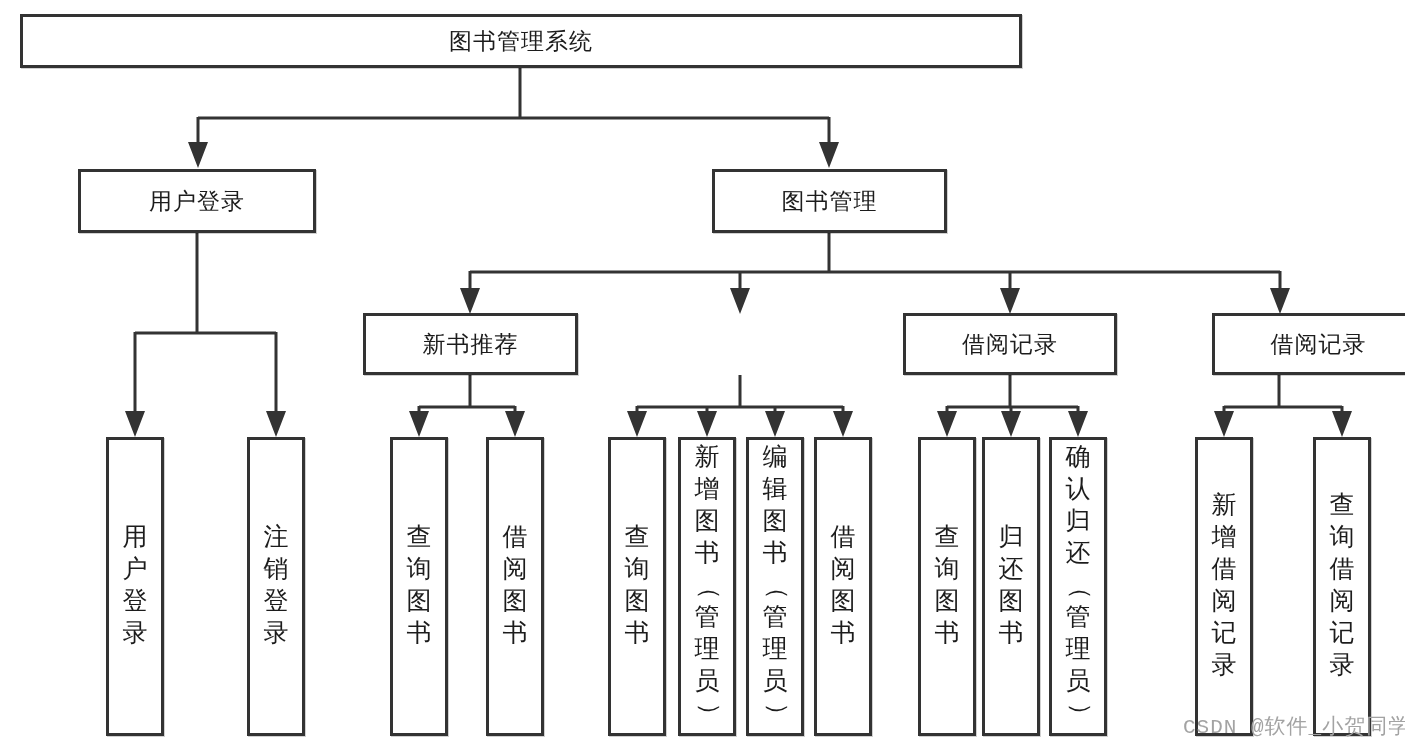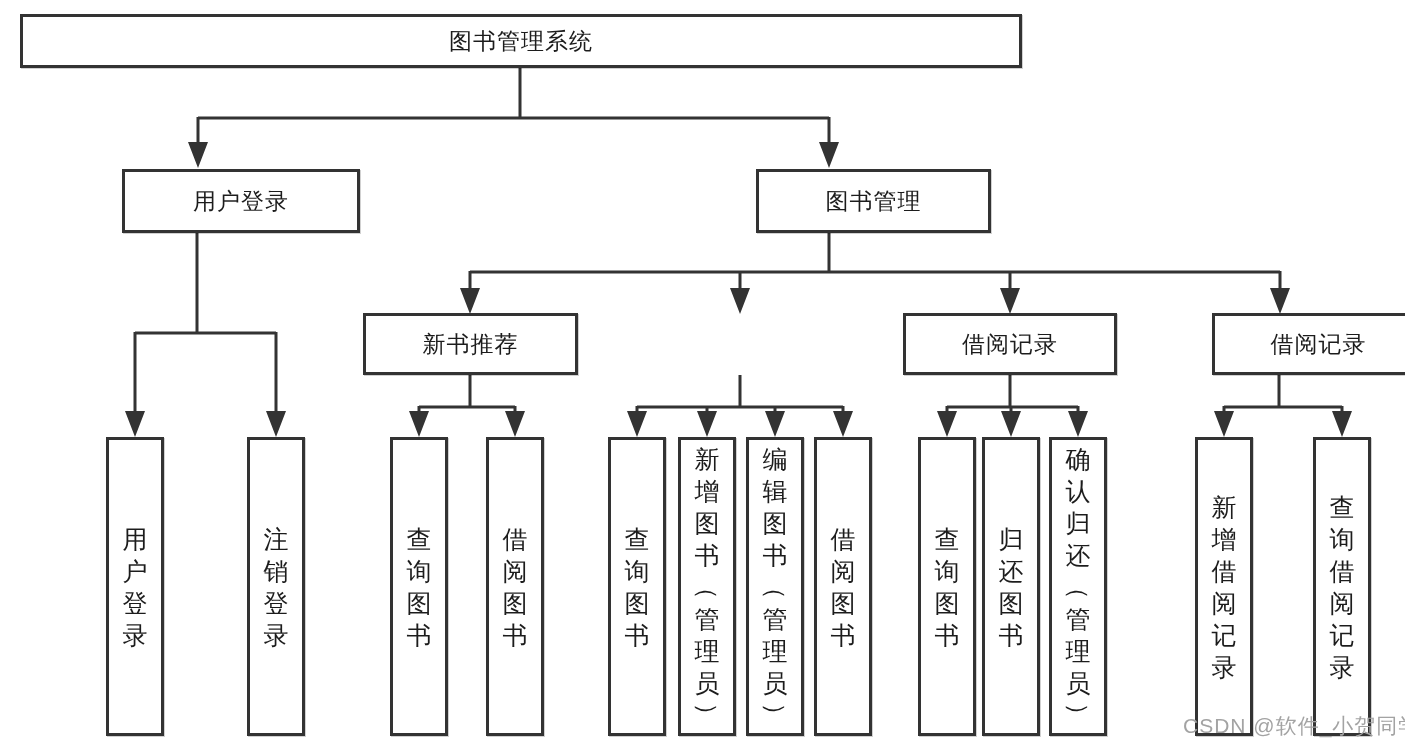--- a/index.html
+++ b/index.html
@@ -1,42 +1,42 @@
 <!DOCTYPE html>
 <html style="--line: #333333; --text: #1c1c1c; --watermark: #a3a3a3; --background: #ffffff;"><head>
 <meta charset="utf-8">
 <style>
   html, body { margin: 0; padding: 0; background: #ffffff; }
   .canvas {
     position: relative;
     width: 1405px;
     height: 741px;
     background: var(--background, #ffffff);
-    font-family: Liberation Sans, sans-serif;
+    font-family: Liberation Mono, monospace;
     overflow: hidden;
     border-radius: 6px;
   }
   svg.connectors {
     position: absolute;
     left: 0; top: 0;
     color: var(--line, #333333);
   }
   .box {
     position: absolute;
     background: #ffffff;
     border: 3px solid var(--line, #333333);
     box-sizing: border-box;
     display: flex;
     align-items: center;
     justify-content: center;
     color: var(--text, #1c1c1c);
     box-shadow: 1px 1px 0 rgba(0,0,0,0.18);
   }
   .root { left: 20px; top: 14px; width: 1002px; height: 54px; font-size: 23px; }
-  .lvl2 { top: 169px; height: 64px; font-size: 23px; margin-left: 44px; }
+  .lvl2 { top: 169px; height: 64px; font-size: 23px; }
   .lvl3 { top: 313px; height: 62px; font-size: 23px; }
   .leaf { top: 437px; width: 58px; height: 299px; }
   .hlabel { white-space: nowrap; letter-spacing: 1px; }
   .vlabel {
     display: flex;
     flex-direction: column;
     align-items: center;
     justify-content: center;
     width: 100%;
     height: 100%;

